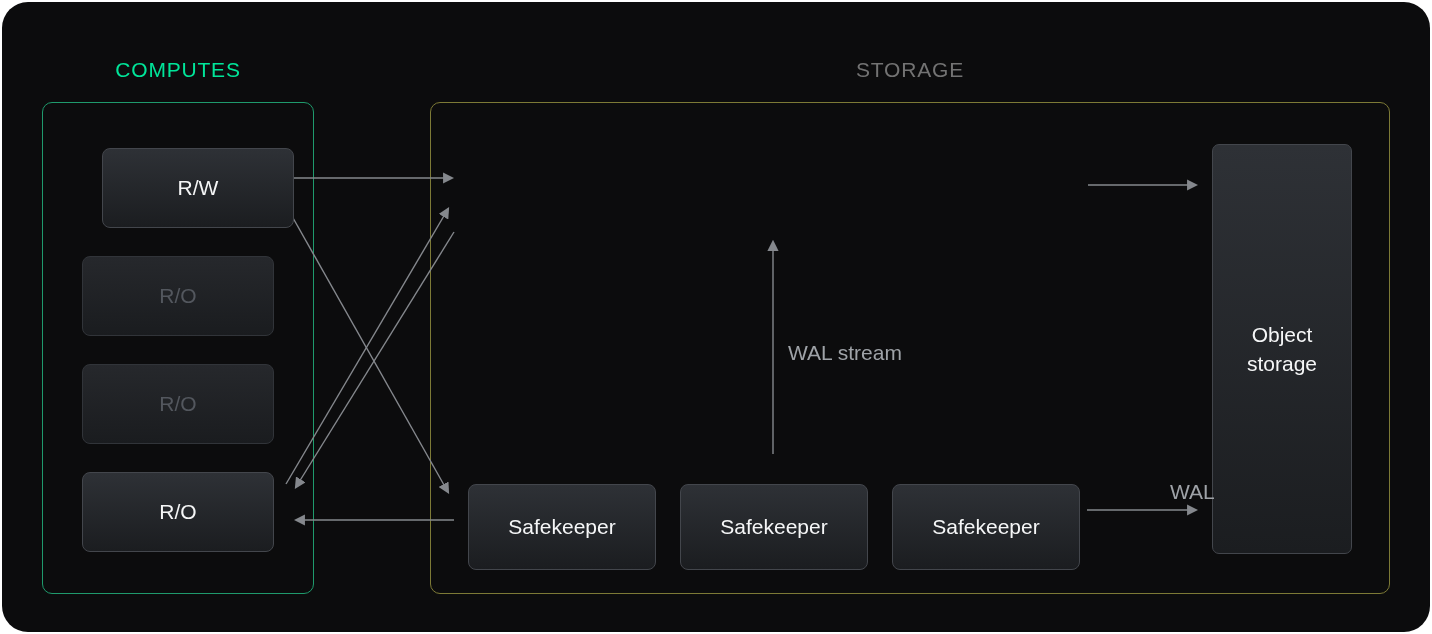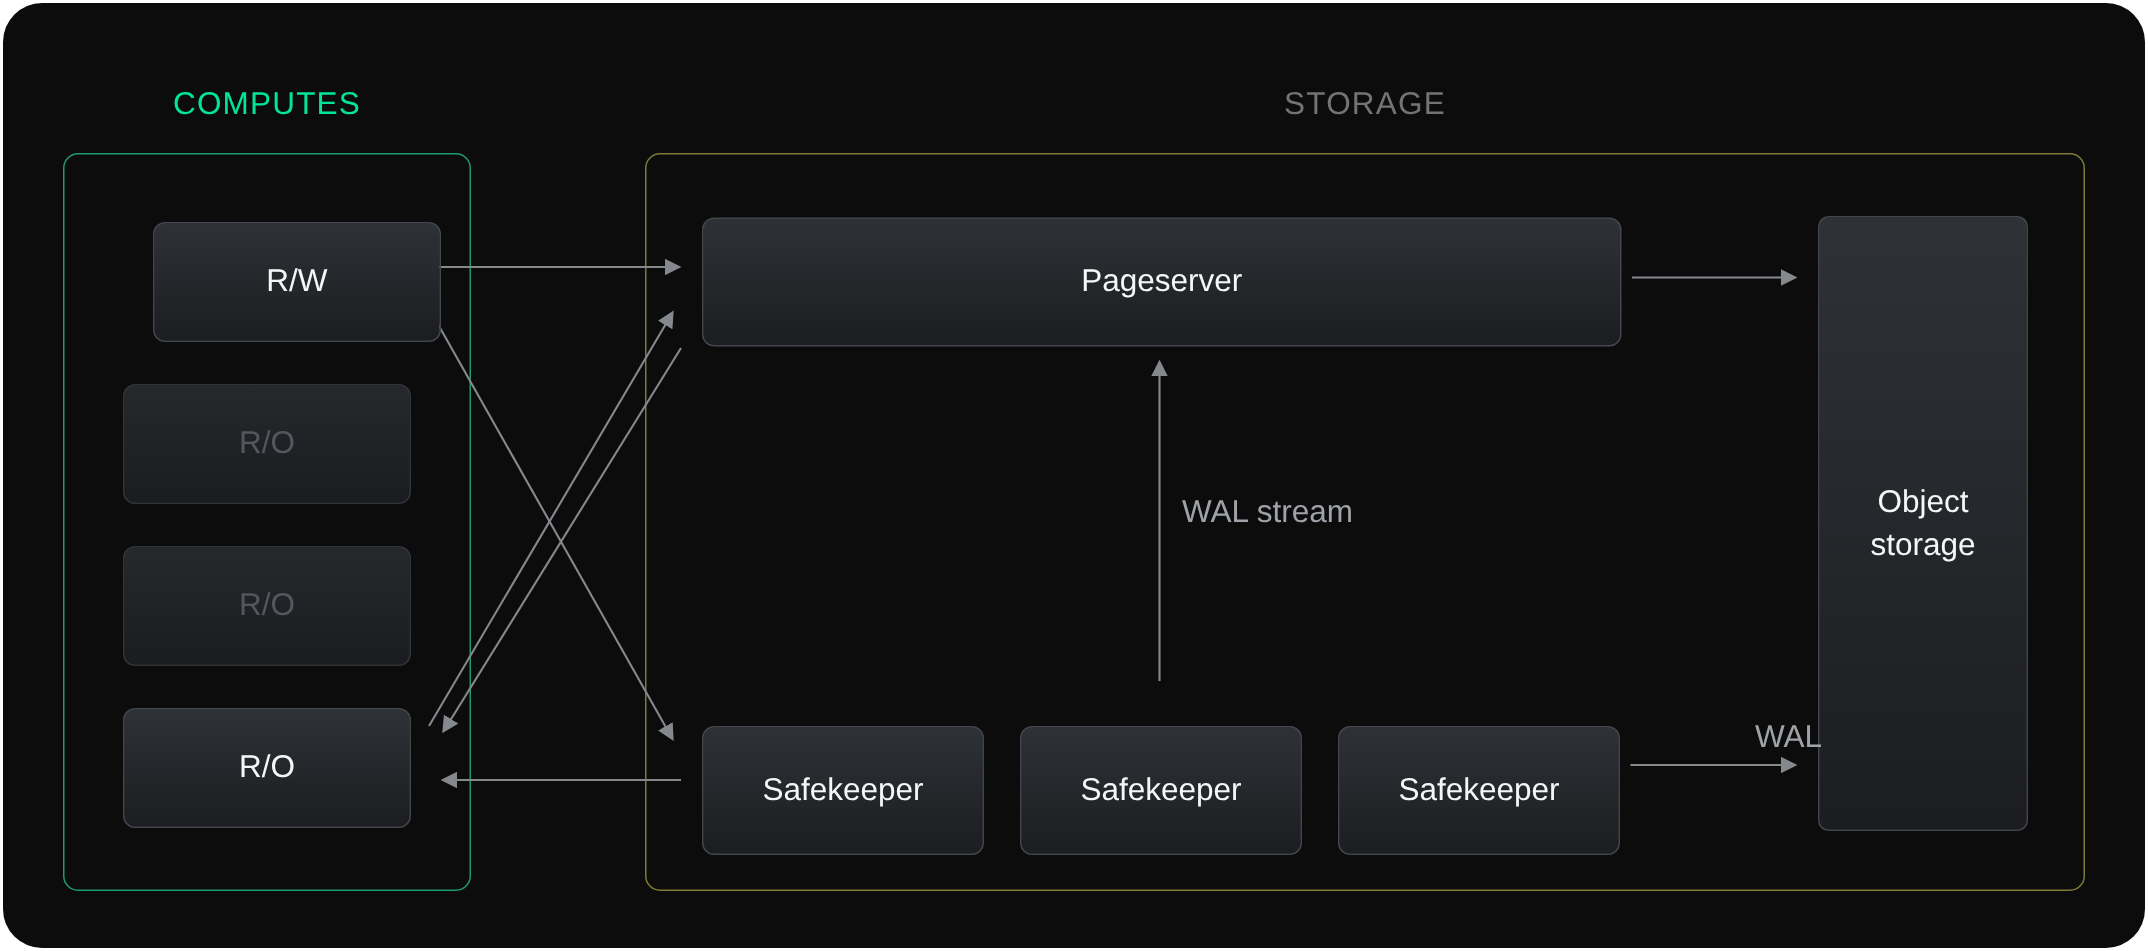--- a/index.html
+++ b/index.html
@@ -85,21 +85,21 @@
     line-height: 1.4;
     padding: 0 18px;
   }
 
   .edge-label {
     position: absolute;
     color: #9fa3a8;
     font-size: 21px;
     white-space: nowrap;
   }
-  .lbl-wal-stream { left: 786px; top: 328px; }
+  .lbl-wal-stream { left: 786px; top: 339px; }
   .lbl-wal { left: 1168px; top: 478px; }
 
   svg.edges {
     position: absolute;
     left: 0; top: 0;
     width: 1432px; height: 634px;
     pointer-events: none;
   }
   svg.edges line {
     stroke: #85888d;
@@ -131,21 +131,20 @@
     <line x1="771" y1="452" x2="771" y2="240" marker-end="url(#arrow)"></line>
     <line x1="1086" y1="183" x2="1194" y2="183" marker-end="url(#arrow)"></line>
     <line x1="1085" y1="508" x2="1194" y2="508" marker-end="url(#arrow)"></line>
   </svg>
 
   <div class="node compute-node cn-0">R/W</div>
   <div class="node compute-node cn-1 dim">R/O</div>
   <div class="node compute-node cn-2 dim">R/O</div>
   <div class="node compute-node cn-3">R/O</div>
 
-  <div class="node pageserver">Pageserver</div>
   <div class="node safekeeper sk-0">Safekeeper</div>
   <div class="node safekeeper sk-1">Safekeeper</div>
   <div class="node safekeeper sk-2">Safekeeper</div>
   <div class="node object-storage">Object storage</div>
 
   <div class="edge-label lbl-wal-stream">WAL stream</div>
   <div class="edge-label lbl-wal">WAL</div>
 
 </div>
 

